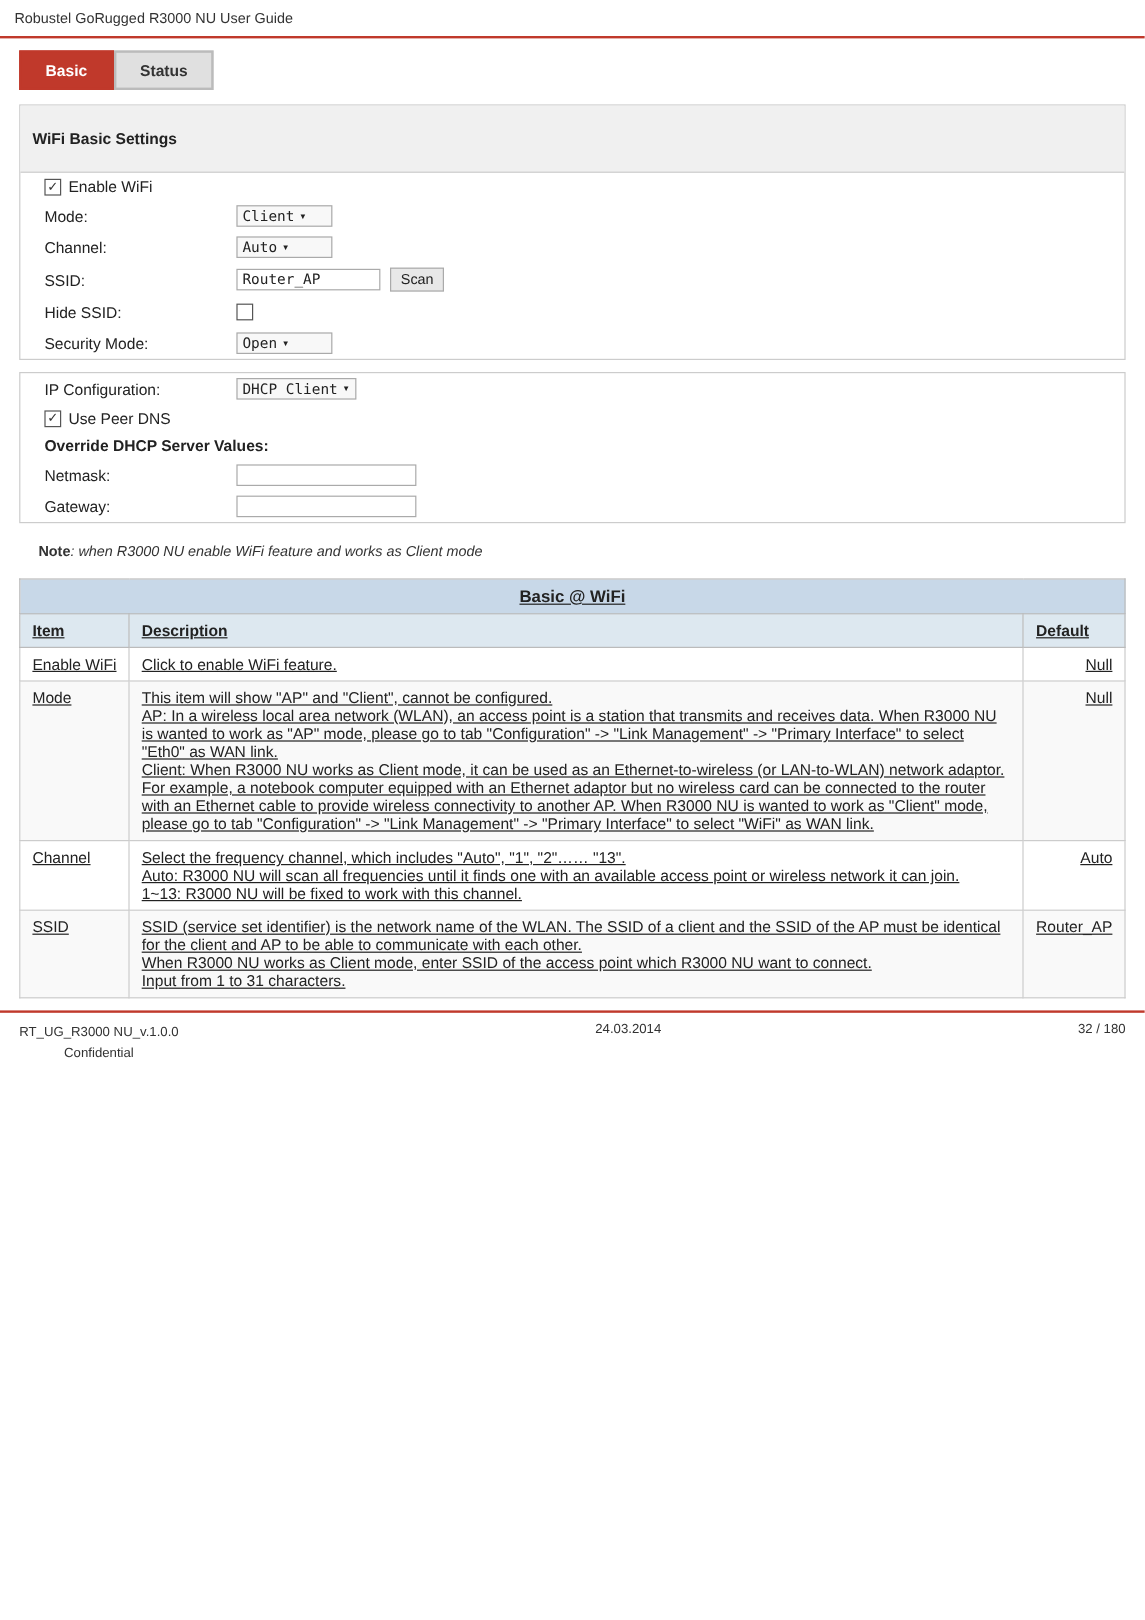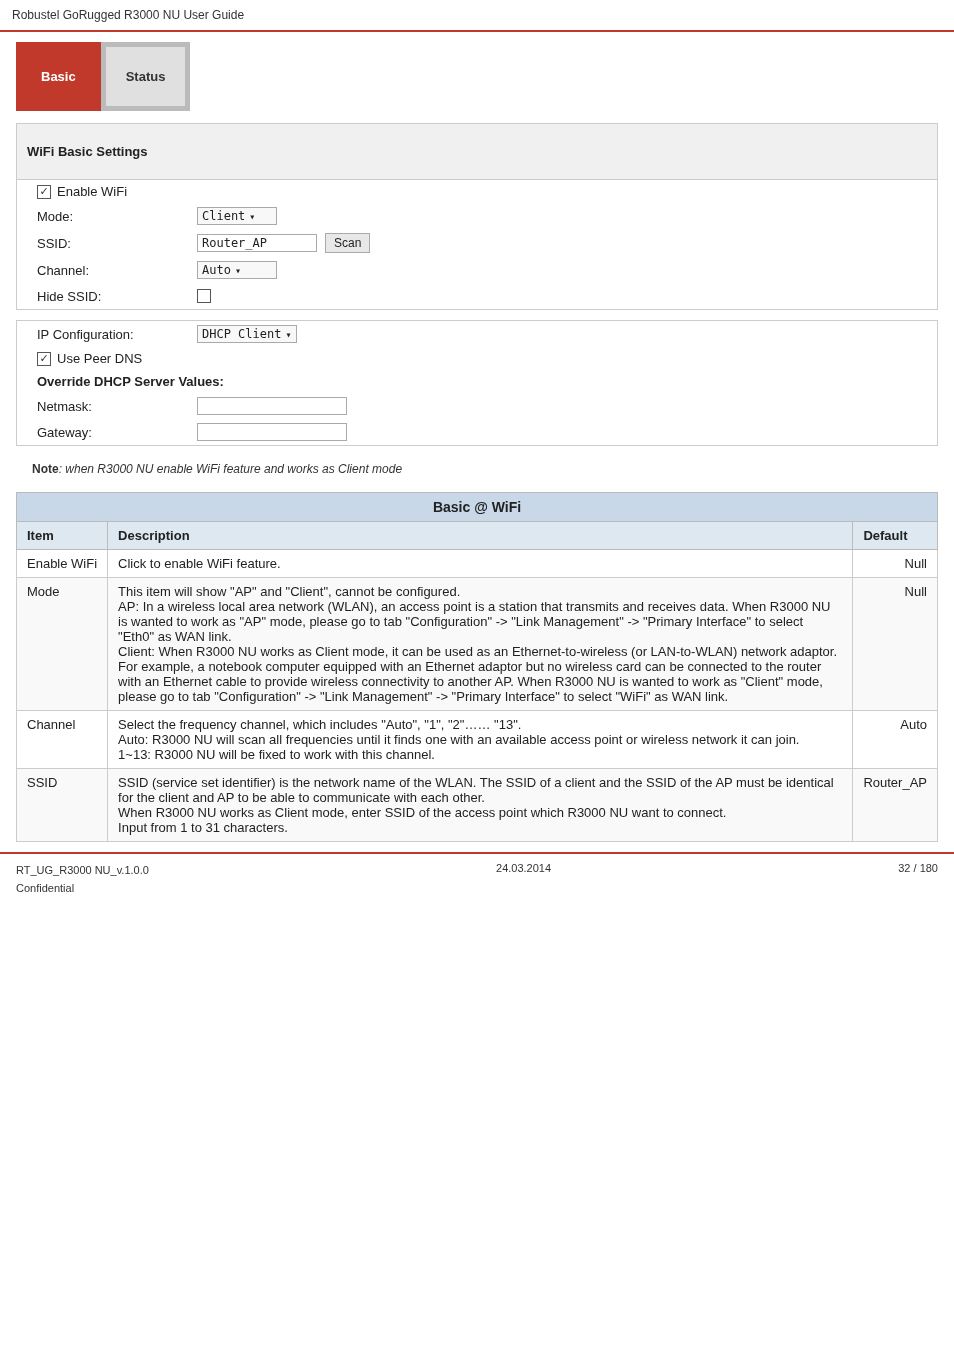--- a/index.html
+++ b/index.html
@@ -22,25 +22,25 @@
     .top-section {
       padding: 10px 16px;
     }
 
     
     .tabs {
       display: flex;
       margin-bottom: 12px;
     }
     .tab {
-      padding: 22px 20px;
+      padding: 7px 20px;
       font-weight: bold;
       font-size: 13px;
       cursor: pointer;
-      border: 5px solid #fca5a5;
+      border: 2px solid #fca5a5;
     }
     .tab.active {
       background: #c0392b;
       color: #fff;
       border-color: #c0392b;
     }
     .tab.inactive {
       background: #e0e0e0;
       color: #333;
       border-color: #bbb;
@@ -162,20 +162,21 @@
 
     
     .table-section {
       margin: 0 16px 10px 16px;
     }
 
     table.main-table {
       width: 100%;
       border-collapse: collapse;
       font-size: 13px;
+      text-decoration: underline;
     }
     table.main-table th {
       background: #dde8f0;
       padding: 6px 10px;
       text-align: left;
       border: 1px solid #bbb;
       font-weight: bold;
     }
     table.main-table th.center {
       text-align: center;
@@ -204,20 +205,21 @@
 
     
     .page-footer {
       display: flex;
       justify-content: space-between;
       align-items: flex-start;
       padding: 8px 16px;
       font-size: 11px;
       color: #333;
       border-top: 2px solid #c0392b;
+      text-align: center;
     }
     .footer-left {
       line-height: 1.6;
     }
   </style>
 </head>
 <body>
 
 <div class="page-header">
   <span>Robustel GoRugged R3000 NU User Guide</span>
@@ -247,47 +249,55 @@
     <div class="settings-row">
       <div class="settings-label">Mode:</div>
       <div class="settings-value">
         <div class="select-mock">
           <span>Client</span>
         </div>
       </div>
     </div>
 
     <div class="settings-row">
+      <div class="settings-label">Channel:</div>
+      <div class="settings-value">
+        <div class="select-mock">
+          <span>Auto</span>
+        </div>
+      </div>
+    </div>
+
+    <div class="settings-row">
       <div class="settings-label">SSID:</div>
       <div class="settings-value">
         <div class="input-mock">
           <span>Router_AP</span>
         </div>
         <div class="scan-button">
           <span>Scan</span>
         </div>
       </div>
     </div>
 
     <div class="settings-row">
-      <div class="settings-label">Channel:</div>
+      <div class="settings-label">Hide SSID:</div>
+      <div class="settings-value">
+        <div class="checkbox-box"></div>
+      </div>
+    </div>
+
+    <div class="settings-row">
+      <div class="settings-label">Security Mode:</div>
       <div class="settings-value">
         <div class="select-mock">
-          <span>Auto</span>
-        </div>
-      </div>
-    </div>
-
-    <div class="settings-row">
-      <div class="settings-label">Hide SSID:</div>
-      <div class="settings-value">
-        <div class="checkbox-box"></div>
-      </div>
-    </div>
-
+          <span>Open</span>
+        </div>
+      </div>
+    </div>
   </div>
 
   <div class="settings-group">
 
     <div class="settings-row">
       <div class="settings-label">IP Configuration:</div>
       <div class="settings-value">
         <div class="select-mock">
           <span>DHCP Client</span>
         </div>

